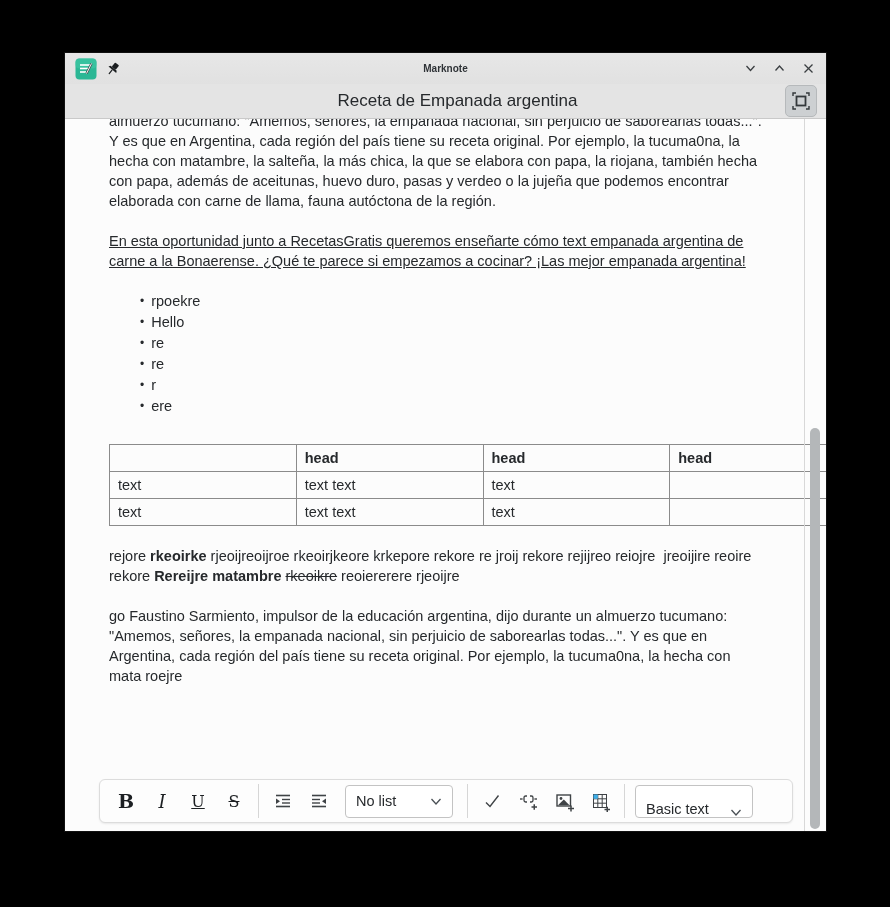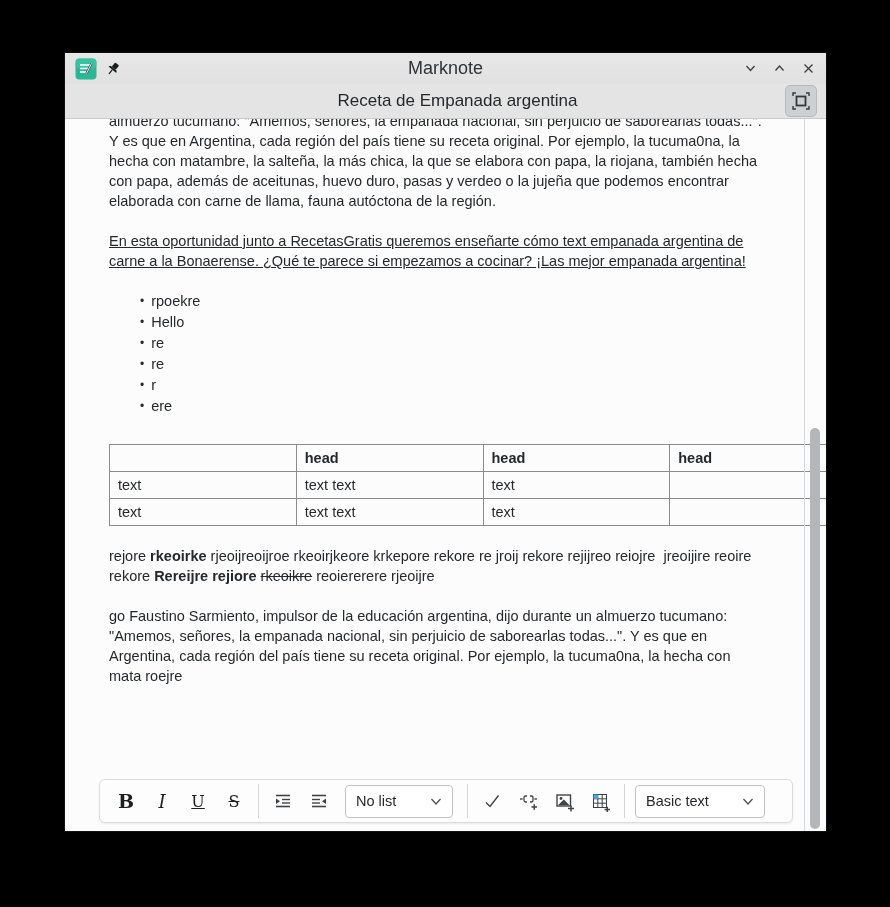--- a/index.html
+++ b/index.html
@@ -15,21 +15,21 @@
   }
   
   .titlebar{
     height:31px;flex:0 0 31px;background:linear-gradient(#e7e7e7,#e1e1e1);
     display:flex;align-items:center;position:relative;padding:0 10px;box-sizing:border-box;
   }
   .titlebar .appicon{width:22px;height:22px;margin-right:8px;flex:0 0 auto;}
   .titlebar .pin{width:16px;height:16px;flex:0 0 auto;}
   .titlebar-title{
     position:absolute;left:0;right:0;text-align:center;
-    font-size:18px;color:#2f3337;pointer-events:none;
+    font-size:10px;color:#2f3337;pointer-events:none;font-weight:bold;
   }
   .win-controls{margin-left:auto;display:flex;align-items:center;gap:13px;z-index:2;}
   .win-btn{width:16px;height:16px;display:flex;align-items:center;justify-content:center;background:none;border:none;padding:0;cursor:pointer;}
   
   .header{
     height:35px;flex:0 0 35px;background:#e4e4e4;border-bottom:1px solid #c9c9c9;
     position:relative;display:flex;align-items:center;justify-content:center;box-sizing:border-box;padding-left:24px;
   }
   .note-title{font-size:17px;color:#26292c;}
   .focus-btn{
@@ -77,21 +77,21 @@
   .glyph-b{font-family:"DejaVu Serif",serif;font-weight:bold;font-size:19px;}
   .glyph-i{font-family:"DejaVu Serif",serif;font-style:italic;font-size:18px;}
   .glyph-u{font-family:"DejaVu Serif",serif;font-size:16px;text-decoration:underline;}
   .glyph-s{font-family:"DejaVu Serif",serif;font-size:16px;text-decoration:line-through;}
   .combo{
     height:33px;background:#fff;border:1px solid #c3c3c3;border-radius:4px;
     display:flex;align-items:center;justify-content:space-between;
     padding:0 10px;font-size:14.5px;color:#26292c;cursor:pointer;box-sizing:border-box;
   }
   .combo.list{width:108px;margin:0 8px;}
-  .combo.style{width:130px;margin-left:4px;}
+  .combo.style{width:118px;margin-left:4px;align-items:flex-end;}
 </style>
 </head>
 <body>
 
 <div class="window">
 
   <div class="titlebar">
     <svg class="appicon" viewBox="0 0 22 22">
       <rect x="0.5" y="0.5" width="21" height="21" rx="4" fill="#2bb795"></rect>
       <rect x="0.5" y="0.5" width="21" height="10" rx="4" fill="#3fc6a4" opacity="0.7"></rect>
@@ -172,21 +172,21 @@
               <td></td>
             </tr>
             <tr>
               <td>text</td>
               <td>text text</td>
               <td>text</td>
               <td></td>
             </tr>
           </tbody>
         </table>
-      <p><span>rejore </span><span class="b">rkeoirke</span><span> rjeoijreoijroe rkeoirjkeore krkepore rekore re jroij </span><span class="u">rekore</span><span> rejijreo reiojre&nbsp; jreoijire reoire rekore </span><span class="b">Rereijre rejiore</span><span> </span><span class="strike">rkeoikre</span><span> reoiererere rjeoijre</span></p>
+      <p><span>rejore </span><span class="b">rkeoirke</span><span> rjeoijreoijroe rkeoirjkeore krkepore rekore re jroij </span><span class="u">rekore</span><span> rejijreo reiojre&nbsp; jreoijire reoire rekore </span><span class="b">Rereijre matambre</span><span> </span><span class="strike">rkeoikre</span><span> reoiererere rjeoijre</span></p>
       <p>go Faustino Sarmiento, impulsor de la educación argentina, dijo durante un almuerzo tucumano: "Amemos, señores, la empanada nacional, sin perjuicio de saborearlas todas...". Y es que en Argentina, cada región del país tiene su receta original. Por ejemplo, la tucuma0na, la hecha con mata roejre</p>
     </div>
 
     <div class="vsep"></div>
     <div class="scrollbar-track">
       <div class="scrollbar-thumb"></div>
     </div>
 
     <div class="toolbar">
       <button class="tb-btn">

